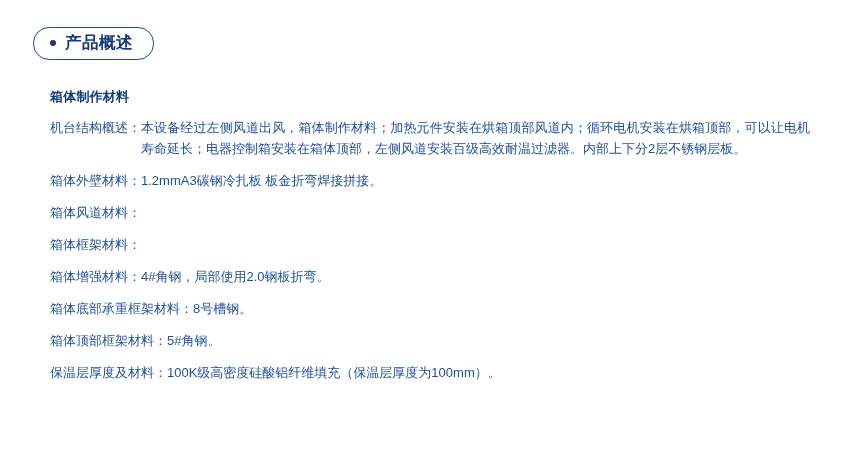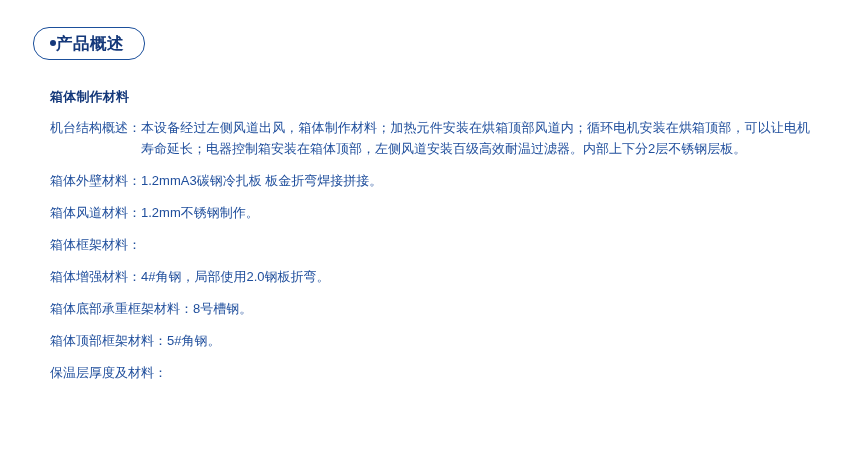--- a/index.html
+++ b/index.html
@@ -21,24 +21,26 @@
     box-sizing: border-box;
   }
 
   
   .section-header {
     position: absolute;
     left: 33px;
     top: 27px;
     display: flex;
     align-items: center;
+    gap: 9px;
     padding: 7px 20px 7px 16px;
     border: 1.5px solid #1b4f9b;
     border-radius: 16px;
     background: #ffffff;
+    font-family: Liberation Serif, serif;
   }
   .section-header .bullet-dot {
     width: 6px;
     height: 6px;
     border-radius: 50%;
     background: #14387a;
     flex: 0 0 auto;
   }
   .section-header .section-title {
     font-size: 16.5px;
@@ -106,36 +108,36 @@
       <li class="spec-row multiline">
         <span class="spec-label">机台结构概述：</span>
         <span class="spec-value">本设备经过左侧风道出风，箱体制作材料；加热元件安装在烘箱顶部风道内；循环电机安装在烘箱顶部，可以让电机寿命延长；电器控制箱安装在箱体顶部，左侧风道安装百级高效耐温过滤器。内部上下分2层不锈钢层板。</span>
       </li>
       <li class="spec-row">
         <span class="spec-label">箱体外壁材料：</span>
         <span class="spec-value">1.2mmA3碳钢冷扎板 板金折弯焊接拼接。</span>
       </li>
       <li class="spec-row">
         <span class="spec-label">箱体风道材料：</span>
-        <span class="spec-value">1.2mm不锈钢制作。</span>
       </li>
       <li class="spec-row">
         <span class="spec-label">箱体框架材料：</span>
       </li>
       <li class="spec-row">
         <span class="spec-label">箱体增强材料：</span>
         <span class="spec-value">4#角钢，局部使用2.0钢板折弯。</span>
       </li>
       <li class="spec-row">
         <span class="spec-label">箱体底部承重框架材料：</span>
         <span class="spec-value">8号槽钢。</span>
       </li>
       <li class="spec-row">
         <span class="spec-label">箱体顶部框架材料：</span>
         <span class="spec-value">5#角钢。</span>
       </li>
       <li class="spec-row">
         <span class="spec-label">保温层厚度及材料：</span>
+        <span class="spec-value">100K级高密度硅酸铝纤维填充（保温层厚度为100mm）。</span>
       </li>
     </ul>
   </div>
 
 </div>
 
 </body></html>

